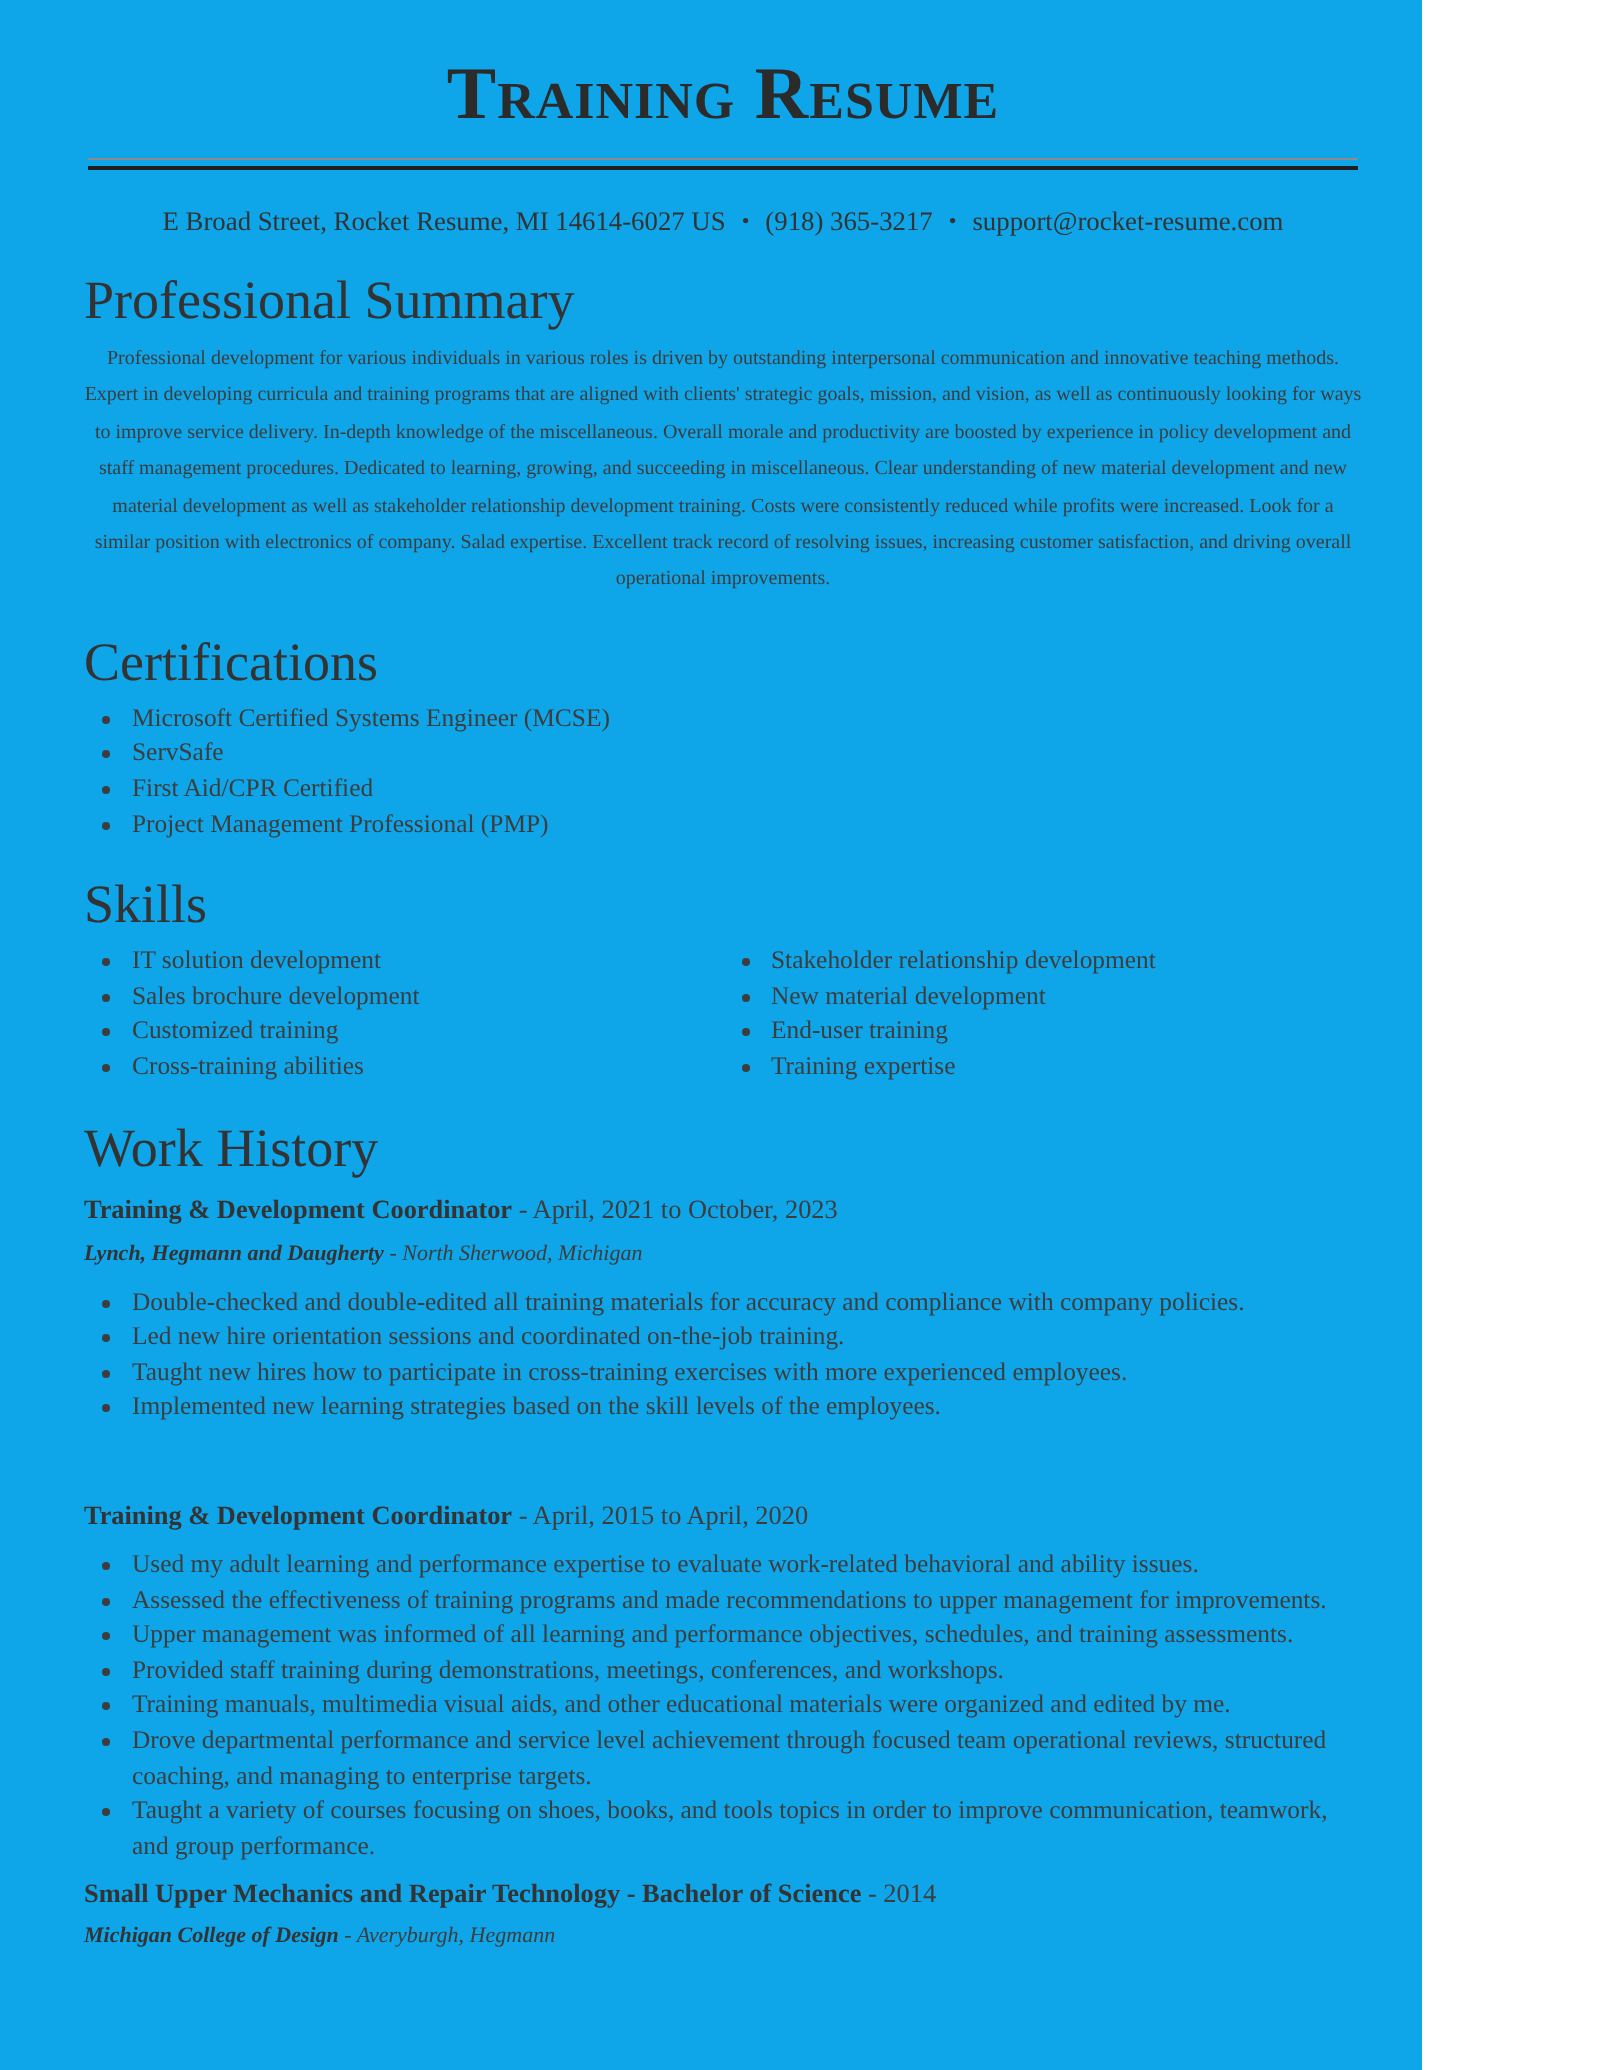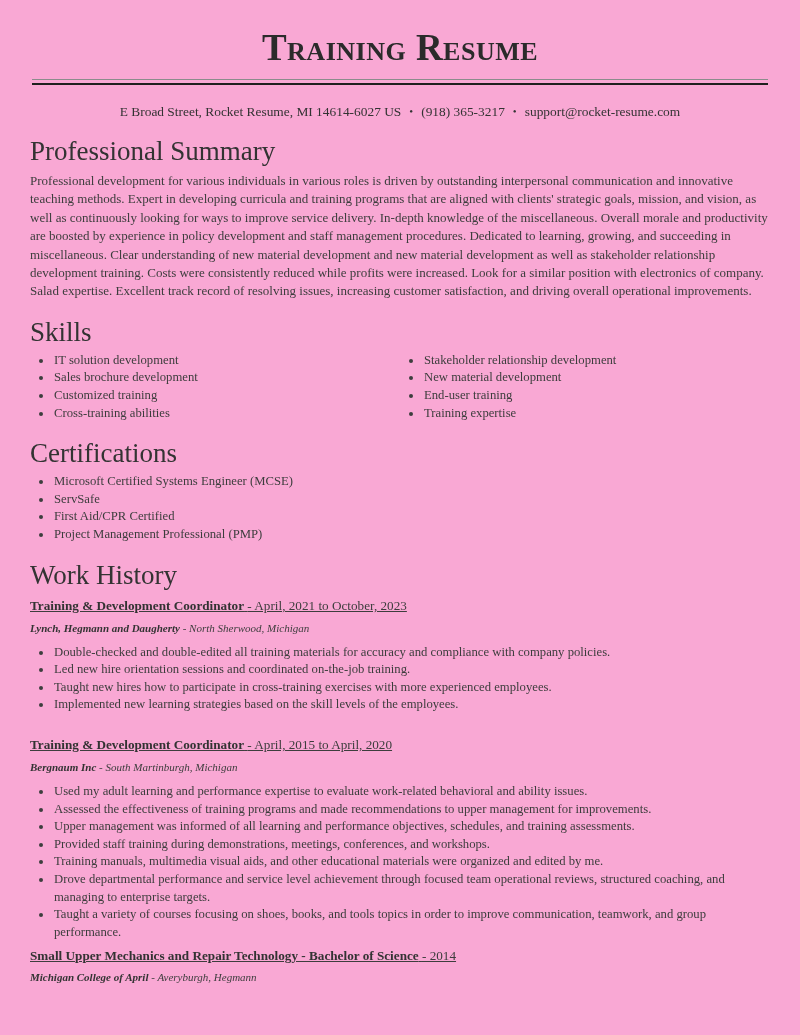--- a/index.html
+++ b/index.html
@@ -1,19 +1,19 @@
 <!DOCTYPE html>
 <html><head>
 <meta charset="utf-8">
 <style>
   * { box-sizing: border-box; }
   html, body { margin: 0; padding: 0; background: #ffffff; }
   .page {
-    width: 800px; height: 1035px; overflow: hidden; background: #f9a8d4;
-    padding: 16px 30px 0 30px;
+    width: 711px; height: 1035px; overflow: hidden; background: #0ea5e9;
+    padding: 16px 30px 0 42px;
     font-family: "Liberation Serif", "DejaVu Serif", serif;
     color: #3d3d3d;
   }
   
   h1.title {
     margin: 10px 0 0 0; text-align: center;
     font-size: 37px; line-height: 44px; font-weight: 700;
     font-variant: small-caps; letter-spacing: 0.5px; color: #2b2b2b;
   }
   .rule { margin: 9px 2px 0 2px; }
@@ -23,34 +23,34 @@
     margin-top: 18px; text-align: center;
     font-size: 13.4px; line-height: 16px; color: #333333;
   }
   .contact .sep { display: inline-block; margin: 0 8px; font-size: 11px; vertical-align: 1px; color: #333333; }
   
   h2 {
     margin: 19px 0 0 0; font-size: 27px; line-height: 25px;
     font-weight: 400; color: #333333;
   }
   p.body-text {
-    margin: 8px 0 0 0; font-size: 13px; line-height: 18.4px;
-    color: #3d3d3d; text-align: left;
+    margin: 8px 0 0 0; font-size: 10px; line-height: 18.4px;
+    color: #3d3d3d; text-align: center;
   }
   ul.plain {
     margin: 7px 0 0 0; padding-left: 23px;
     font-size: 12.7px; line-height: 17.6px; color: #3d3d3d;
   }
   ul.plain li { padding-left: 1px; }
   .two-col { display: flex; }
   .two-col ul { flex: 1 1 50%; margin-top: 7px; }
   
   .job { margin-top: 9px; }
-  .job + .job { margin-top: 22px; }
-  .job-line1, .edu-line1 { font-size: 13.2px; line-height: 18px; color: #3d3d3d; text-decoration: underline; }
+  .job + .job { margin-top: 36px; }
+  .job-line1, .edu-line1 { font-size: 13.2px; line-height: 18px; color: #3d3d3d; }
   .job-line2, .edu-line2 { margin-top: 4px; font-size: 11px; line-height: 18px; color: #3d3d3d; }
   .b  { font-weight: 700; color: #333333; }
   .bi { font-weight: 700; font-style: italic; color: #333333; }
   .i  { font-style: italic; }
   
   .edu { margin-top: 6px; }
   .edu-line2 { margin-top: 3px; }
 </style>
 </head>
 <body>
@@ -67,48 +67,48 @@
       <span>E Broad Street, Rocket Resume, MI 14614-6027 US</span><span class="sep">•</span><span>(918) 365-3217</span><span class="sep">•</span><span>support@rocket-resume.com</span>
     </div>
   </header>
 
   <section>
     <h2>Professional Summary</h2>
     <p class="body-text">Professional development for various individuals in various roles is driven by outstanding interpersonal communication and innovative teaching methods. Expert in developing curricula and training programs that are aligned with clients' strategic goals, mission, and vision, as well as continuously looking for ways to improve service delivery. In-depth knowledge of the miscellaneous. Overall morale and productivity are boosted by experience in policy development and staff management procedures. Dedicated to learning, growing, and succeeding in miscellaneous. Clear understanding of new material development and new material development as well as stakeholder relationship development training. Costs were consistently reduced while profits were increased. Look for a similar position with electronics of company. Salad expertise. Excellent track record of resolving issues, increasing customer satisfaction, and driving overall operational improvements.</p>
   </section>
 
   <section>
+    <h2>Certifications</h2>
+    <ul class="plain">
+
+    <li>Microsoft Certified Systems Engineer (MCSE)</li>
+        <li>ServSafe</li>
+        <li>First Aid/CPR Certified</li>
+        <li>Project Management Professional (PMP)</li>
+      </ul>
+  </section>
+
+  <section>
     <h2>Skills</h2>
     <div class="two-col">
       <ul class="plain">
 
       <li>IT solution development</li>
           <li>Sales brochure development</li>
           <li>Customized training</li>
           <li>Cross-training abilities</li>
         </ul>
       <ul class="plain">
 
       <li>Stakeholder relationship development</li>
           <li>New material development</li>
           <li>End-user training</li>
           <li>Training expertise</li>
         </ul>
     </div>
-  </section>
-
-  <section>
-    <h2>Certifications</h2>
-    <ul class="plain">
-
-    <li>Microsoft Certified Systems Engineer (MCSE)</li>
-        <li>ServSafe</li>
-        <li>First Aid/CPR Certified</li>
-        <li>Project Management Professional (PMP)</li>
-      </ul>
   </section>
 
   <section>
     <h2>Work History</h2>
 
     <div class="job">
       <div class="job-line1">
         <span class="b">Training &amp; Development Coordinator</span>
         <span>- April, 2021 to October, 2023</span>
       </div>
@@ -123,24 +123,20 @@
           <li>Taught new hires how to participate in cross-training exercises with more experienced employees.</li>
           <li>Implemented new learning strategies based on the skill levels of the employees.</li>
         </ul>
     </div>
 
     <div class="job">
       <div class="job-line1">
         <span class="b">Training &amp; Development Coordinator</span>
         <span>- April, 2015 to April, 2020</span>
       </div>
-      <div class="job-line2">
-        <span class="bi">Bergnaum Inc</span>
-        <span class="i">- South Martinburgh, Michigan</span>
-      </div>
       <ul class="plain">
 
       <li>Used my adult learning and performance expertise to evaluate work-related behavioral and ability issues.</li>
           <li>Assessed the effectiveness of training programs and made recommendations to upper management for improvements.</li>
           <li>Upper management was informed of all learning and performance objectives, schedules, and training assessments.</li>
           <li>Provided staff training during demonstrations, meetings, conferences, and workshops.</li>
           <li>Training manuals, multimedia visual aids, and other educational materials were organized and edited by me.</li>
           <li>Drove departmental performance and service level achievement through focused team operational reviews, structured coaching, and managing to enterprise targets.</li>
           <li>Taught a variety of courses focusing on shoes, books, and tools topics in order to improve communication, teamwork, and group performance.</li>
         </ul>
@@ -148,20 +144,20 @@
   </section>
 
   <section>
 
     <div class="edu">
       <div class="edu-line1">
         <span class="b">Small Upper Mechanics and Repair Technology - Bachelor of Science</span>
         <span>- 2014</span>
       </div>
       <div class="edu-line2">
-        <span class="bi">Michigan College of April</span>
+        <span class="bi">Michigan College of Design</span>
         <span class="i">- Averyburgh, Hegmann</span>
       </div>
     </div>
 
   </section>
 
 </div>
 
 </body></html>

